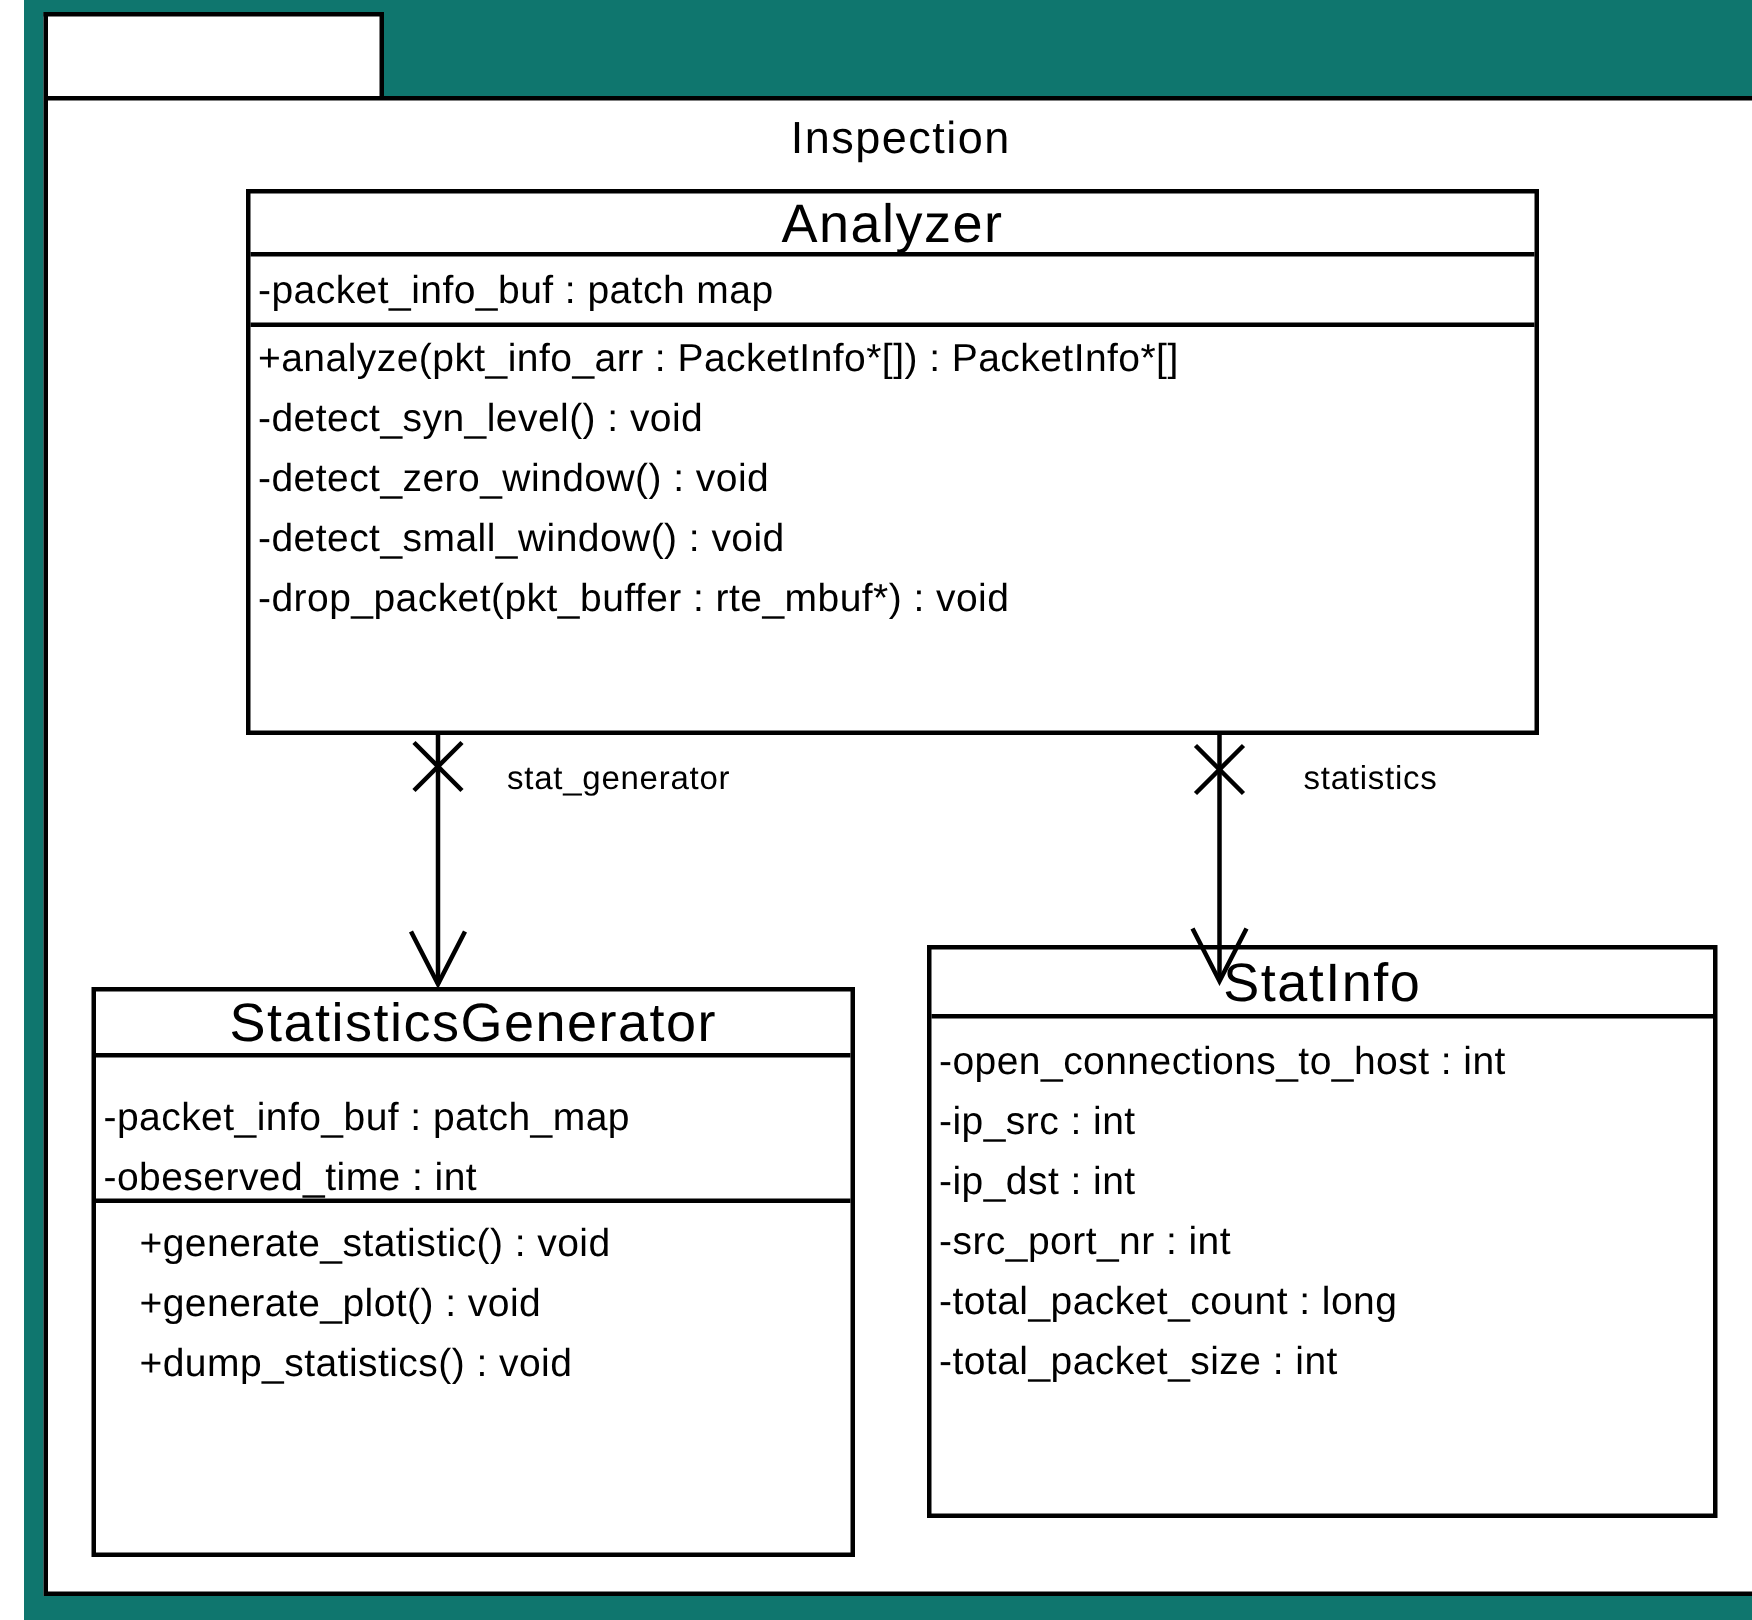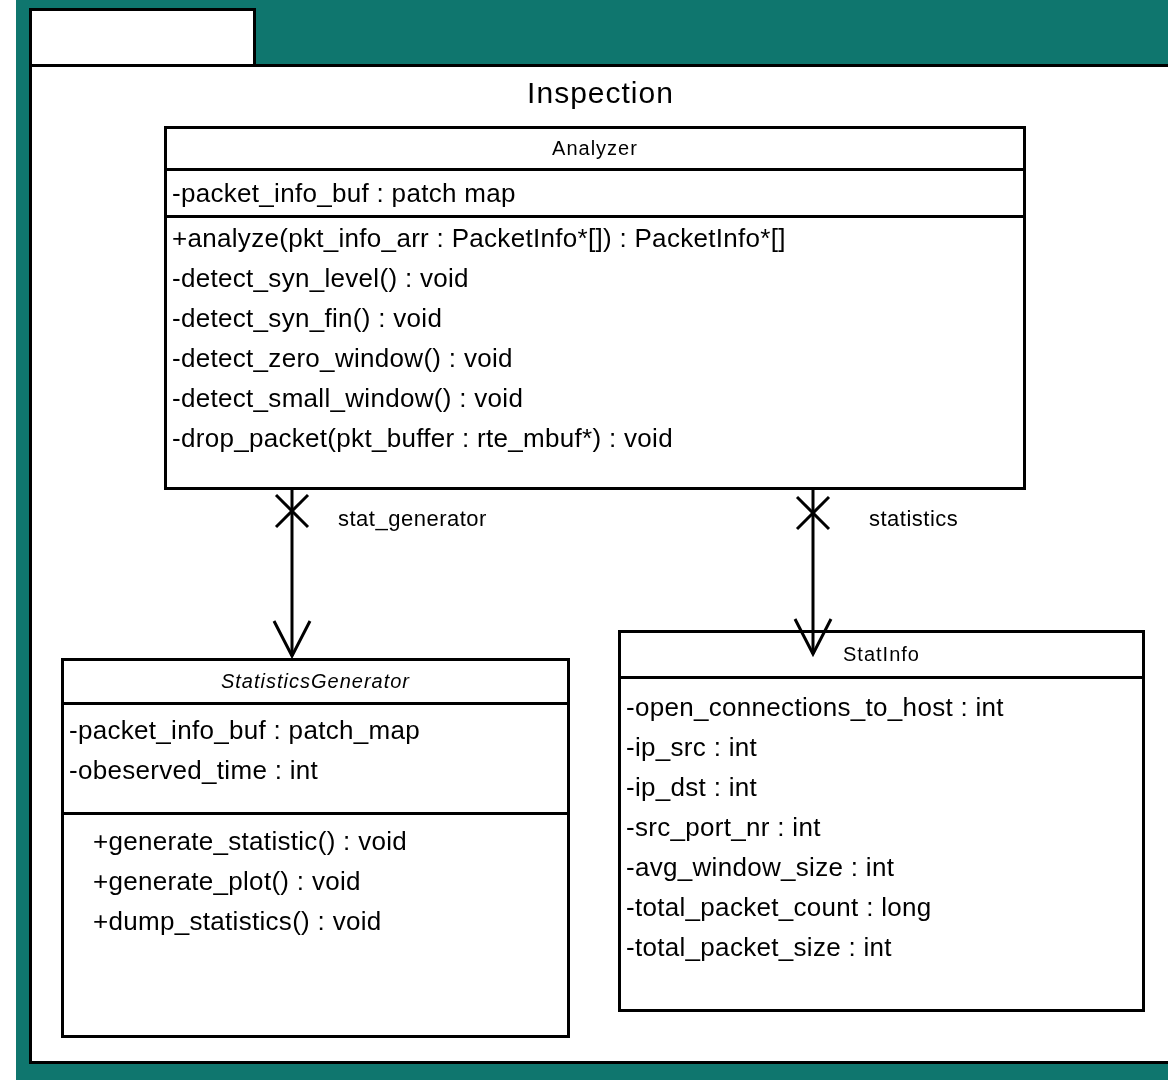--- a/index.html
+++ b/index.html
@@ -44,21 +44,21 @@
     background: #fff;
     display: flex;
     flex-direction: column;
   }
   .cls-title {
     flex: 0 0 auto;
     display: flex;
     align-items: center;
     justify-content: center;
     border-bottom: 3px solid #000;
-    font-size: 20px;
+    font-size: 36px;
     letter-spacing: 1px;
     white-space: nowrap;
   }
   .cls-attrs {
     flex: 0 0 auto;
     border-bottom: 3px solid #000;
   }
   .cls-attrs.no-sep { border-bottom: none; flex: 1 1 auto; }
   .cls-methods { flex: 1 1 auto; }
   .member {
@@ -67,22 +67,22 @@
     letter-spacing: 0.3px;
     padding-left: 5px;
     white-space: nowrap;
   }
   #analyzer { left: 148px; top: 126px; width: 862px; height: 364px; }
   #analyzer .cls-title { height: 42px; }
   #analyzer .cls-attrs { height: 47px; display: flex; align-items: center; }
   #analyzer .cls-methods { }
 
   #stat-generator { left: 45px; top: 658px; width: 509px; height: 380px; }
-  #stat-generator .cls-title { height: 44px; font-style: italic; }
-  #stat-generator .cls-attrs { height: 110px; padding-top: 5px; }
+  #stat-generator .cls-title { height: 44px; }
+  #stat-generator .cls-attrs { height: 97px; padding-top: 19px; }
   #stat-generator .cls-methods { padding-top: 6px; padding-left: 24px; }
 
   #stat-info { left: 602px; top: 630px; width: 527px; height: 382px; }
   #stat-info .cls-title { height: 46px; }
   #stat-info .cls-attrs { padding-top: 8px; }
 
   .overlay {
     position: absolute;
     left: 0; top: 0;
     width: 1168px; height: 1080px;
@@ -109,21 +109,20 @@
   </div>
 
   <div class="cls" id="analyzer">
     <div class="cls-title">Analyzer</div>
     <div class="cls-attrs">
       <div class="member">-packet_info_buf : patch map</div>
     </div>
     <div class="cls-methods">
       <div class="member">+analyze(pkt_info_arr : PacketInfo*[]) : PacketInfo*[]</div>
       <div class="member">-detect_syn_level() : void</div>
-      <div class="member">-detect_syn_fin() : void</div>
       <div class="member">-detect_zero_window() : void</div>
       <div class="member">-detect_small_window() : void</div>
       <div class="member">-drop_packet(pkt_buffer : rte_mbuf*) : void</div>
     </div>
   </div>
 
   <div class="cls" id="stat-generator">
     <div class="cls-title">StatisticsGenerator</div>
     <div class="cls-attrs">
       <div class="member">-packet_info_buf : patch_map</div>
@@ -136,21 +135,20 @@
     </div>
   </div>
 
   <div class="cls" id="stat-info">
     <div class="cls-title">StatInfo</div>
     <div class="cls-attrs no-sep">
       <div class="member">-open_connections_to_host : int</div>
       <div class="member">-ip_src : int</div>
       <div class="member">-ip_dst : int</div>
       <div class="member">-src_port_nr : int</div>
-      <div class="member">-avg_window_size : int</div>
       <div class="member">-total_packet_count : long</div>
       <div class="member">-total_packet_size : int</div>
     </div>
   </div>
 
   <svg class="overlay" viewBox="0 0 1168 1080" xmlns="http://www.w3.org/2000/svg">
     <g stroke="#000" stroke-width="3" fill="none">
       <line x1="276" y1="490" x2="276" y2="656"></line>
       <line x1="260" y1="495" x2="292" y2="527"></line>
       <line x1="292" y1="495" x2="260" y2="527"></line>

